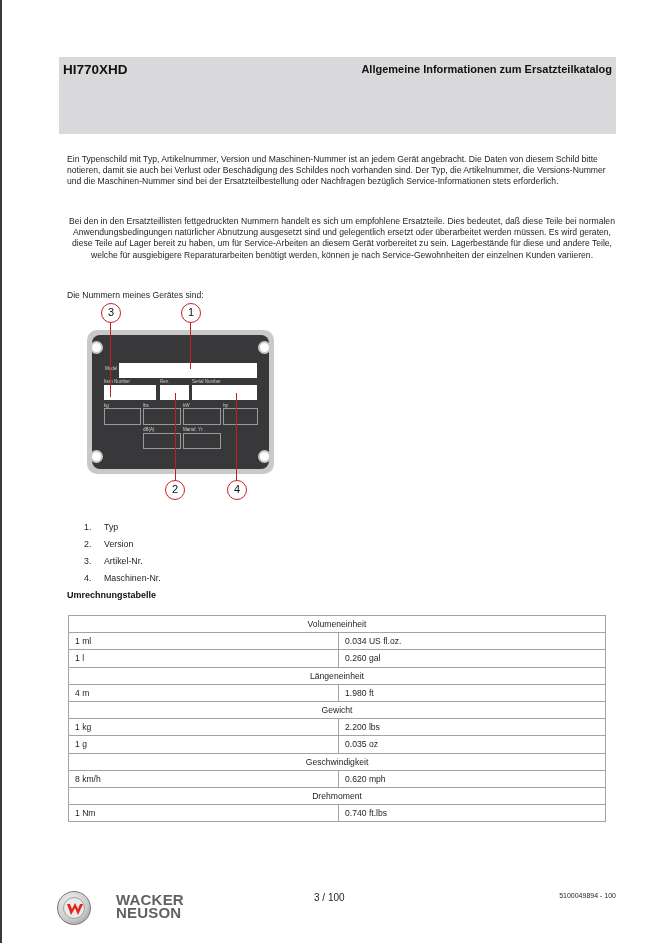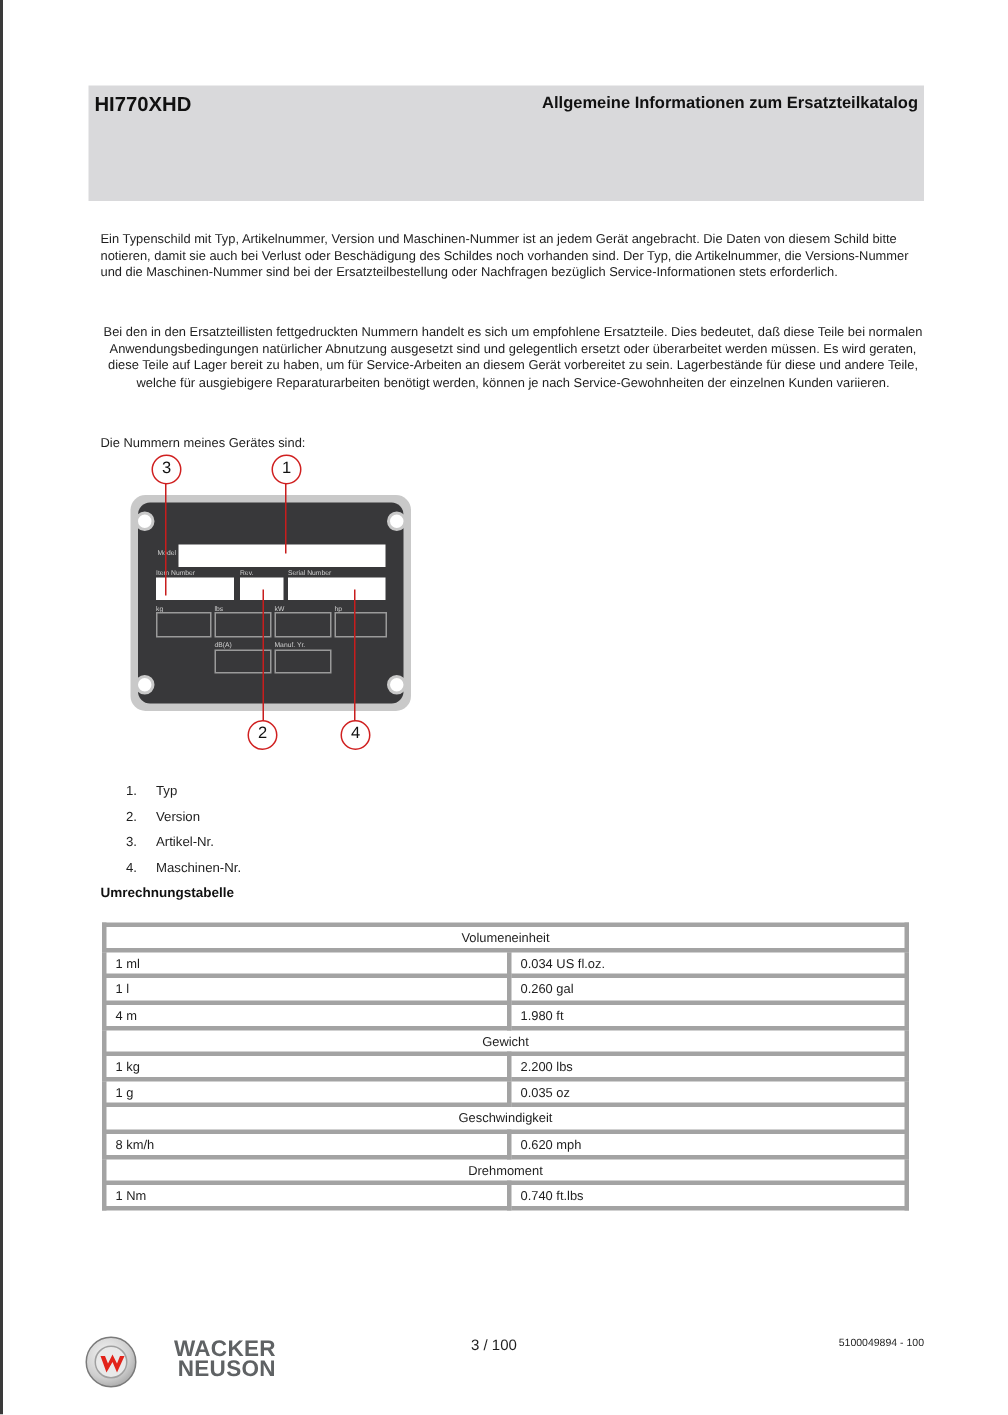--- a/index.html
+++ b/index.html
@@ -23,27 +23,27 @@
     .pl-label { position: absolute; font-size: 4.5px; color: #cfcfcf; white-space: nowrap; }
     .callout { position: absolute; width: 20px; height: 20px; border: 1.5px solid #d02020; border-radius: 50%; background: #fff; font-size: 11px; text-align: center; line-height: 17px; color: #111; }
     .leader { position: absolute; width: 1.2px; background: #c81d1d; }
 
     .list { position: absolute; left: 84px; top: 522px; font-size: 8.8px; color: #1e1e1e; }
     .list .li { height: 17px; display: flex; }
     .list .num { width: 20px; }
     .subheading { position: absolute; left: 67px; top: 590px; font-size: 9px; font-weight: bold; color: #111; }
 
     table.conv { position: absolute; left: 68px; top: 615px; width: 538px; border-collapse: collapse; font-size: 8.6px; color: #1e1e1e; }
-    table.conv td { border: 3px solid #a3a3a3; height: 17.2px; padding: 0 6px; vertical-align: middle; }
+    table.conv td { border: 1px solid #a3a3a3; height: 17.2px; padding: 0 6px; vertical-align: middle; }
     table.conv td.sec { text-align: center; }
     table.conv td.c1 { width: 270px; }
 
     .footer-logo { position: absolute; left: 57px; top: 891px; width: 34px; height: 34px; border-radius: 50%; background: radial-gradient(circle at 40% 35%, #f4f4f4 0%, #cfcfcf 55%, #8a8a8a 100%); border: 1px solid #7a7a7a; }
     .footer-logo .inner { position: absolute; left: 5px; top: 5px; width: 22px; height: 22px; border-radius: 50%; background: #e9e9e9; border: 1px solid #a0a0a0; }
-    .brand { position: absolute; left: 116px; top: 893px; font-size: 15px; line-height: 13px; font-weight: bold; color: #5f6264; letter-spacing: 0.2px; text-align: right; }
+    .brand { position: absolute; left: 116px; top: 893px; font-size: 15px; line-height: 13px; font-weight: bold; color: #5f6264; letter-spacing: 0.2px; }
     .page-num { position: absolute; left: 314px; top: 892px; font-size: 10px; color: #1e1e1e; }
     .doc-id { position: absolute; right: 56px; top: 892px; font-size: 7px; color: #1e1e1e; }
     .scroll-mark { position: absolute; left: 59px; top: 903px; width: 1px; height: 10px; background: #777; }
   </style>
 </head>
 <body>
 
 <div class="left-border"></div>
 
 <div class="header">
@@ -128,20 +128,23 @@
     <tr>
         <td class="c1">1 ml</td>
         <td>0.034 US fl.oz.</td>
       </tr>
     <tr>
         <td class="c1">1 l</td>
         <td>0.260 gal</td>
       </tr>
 
     <tr>
+        <td class="sec" colspan="2">Längeneinheit</td>
+      </tr>
+    <tr>
         <td class="c1">4 m</td>
         <td>1.980 ft</td>
       </tr>
 
     <tr>
         <td class="sec" colspan="2">Gewicht</td>
       </tr>
     <tr>
         <td class="c1">1 kg</td>
         <td>2.200 lbs</td>

